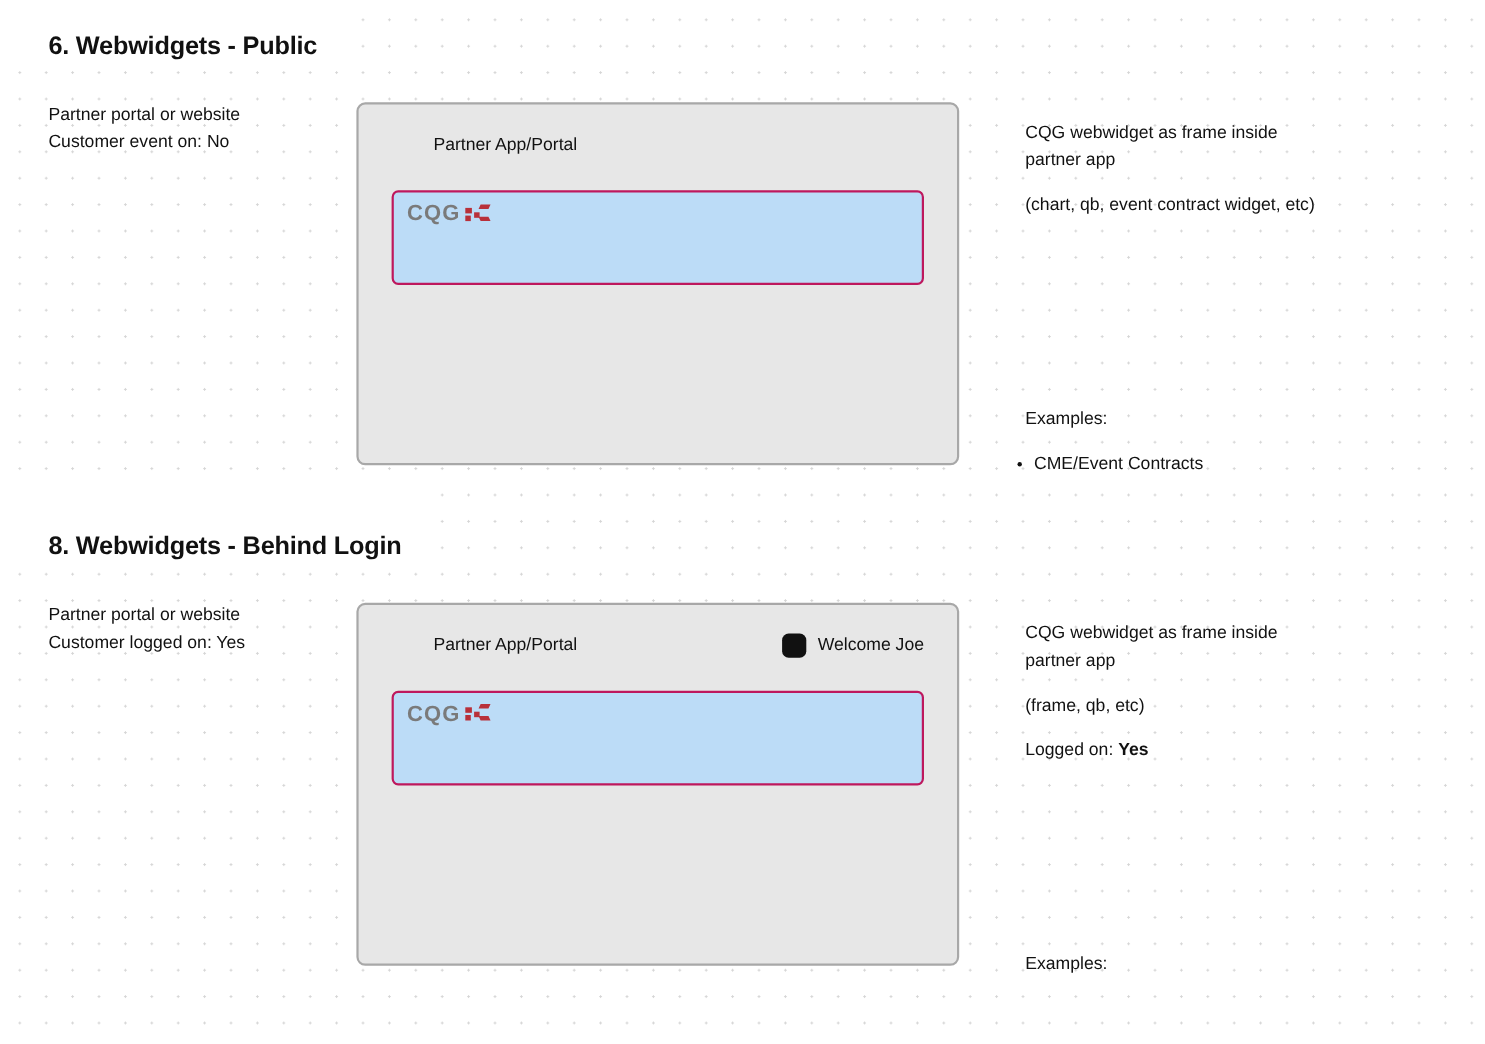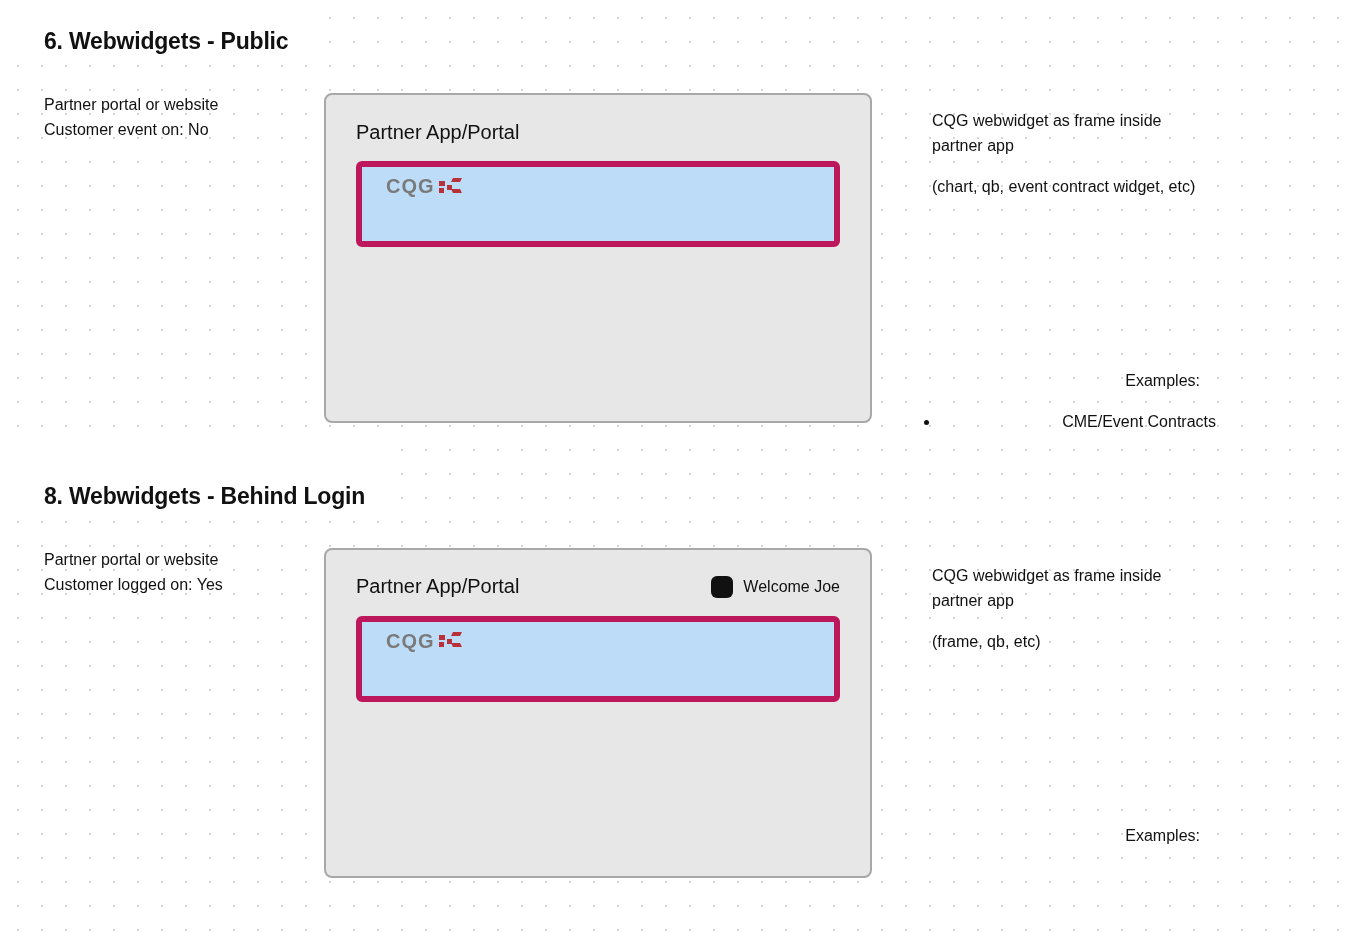--- a/index.html
+++ b/index.html
@@ -37,50 +37,50 @@
   .panel{
     width:548px;
     height:330px;
     border:2px solid #a8a8a8;
     border-radius:8px;
     background:#e7e7e7;
     position:relative;
     padding:24px 30px 30px 30px;
   }
   .panel-header{display:flex;justify-content:space-between;align-items:center;height:26px;}
-  .panel-title{font-size:20px;}
+  .panel-title{font-size:16px;margin-left:38px;}
   .user-blob{display:flex;align-items:center;gap:10px;}
   .user-dot{
     width:22px;height:22px;background:#111;border-radius:6px;
   }
   .widget-frame{
-    margin-top:16px;
+    margin-top:28px;
     height:86px;
-    border:6px solid #be185d;
+    border:2px solid #be185d;
     border-radius:6px;
     background:#bcdcf7;
-    padding:8px 24px;
+    padding:8px 12px;
   }
   .cqg-logo{display:flex;align-items:center;gap:4px;}
   .cqg-text{
     font-family:Arial,Helvetica,sans-serif;
     font-weight:700;
     font-size:20px;
     letter-spacing:1px;
     color:#7a7a7a;
   }
   .cqg-mark{width:22px;height:18px;position:relative;}
   .cqg-mark span{position:absolute;background:#b8303a;}
   .m1{width:6px;height:5px;left:0;top:3px;}
   .m2{width:5px;height:5px;left:8px;top:7px;}
   .m3{width:5px;height:5px;left:0;top:10px;}
   .m4{width:9px;height:4px;left:13px;top:0;transform:skewX(-25deg);}
   .m5{width:9px;height:4px;left:13px;top:11px;transform:skewX(25deg);}
   .strong{font-weight:700;}
-  .examples-block{margin-top:170px;text-align:right;}
+  .examples-block{margin-top:170px;}
   .section2 .heading{padding-top:48px;}
 </style>
 </head>
 <body>
 
 <div class="section section1">
   <div class="heading">6. Webwidgets - Public</div>
   <div class="row">
     <div class="left-col">
       <p>Partner portal or website</p>
@@ -144,18 +144,21 @@
                 <span class="m4"></span>
                 <span class="m5"></span>
             </span>
           </div>
         </div>
       </div>
     </div>
     <div class="right-col">
       <p>CQG webwidget as frame inside partner app</p>
       <p>(frame, qb, etc)</p>
+      <p>
+        <span>Logged on: </span><span class="strong">Yes</span>
+      </p>
       <div class="examples-block">
         <p>Examples:</p>
       </div>
     </div>
   </div>
 </div>
 
 </body></html>

